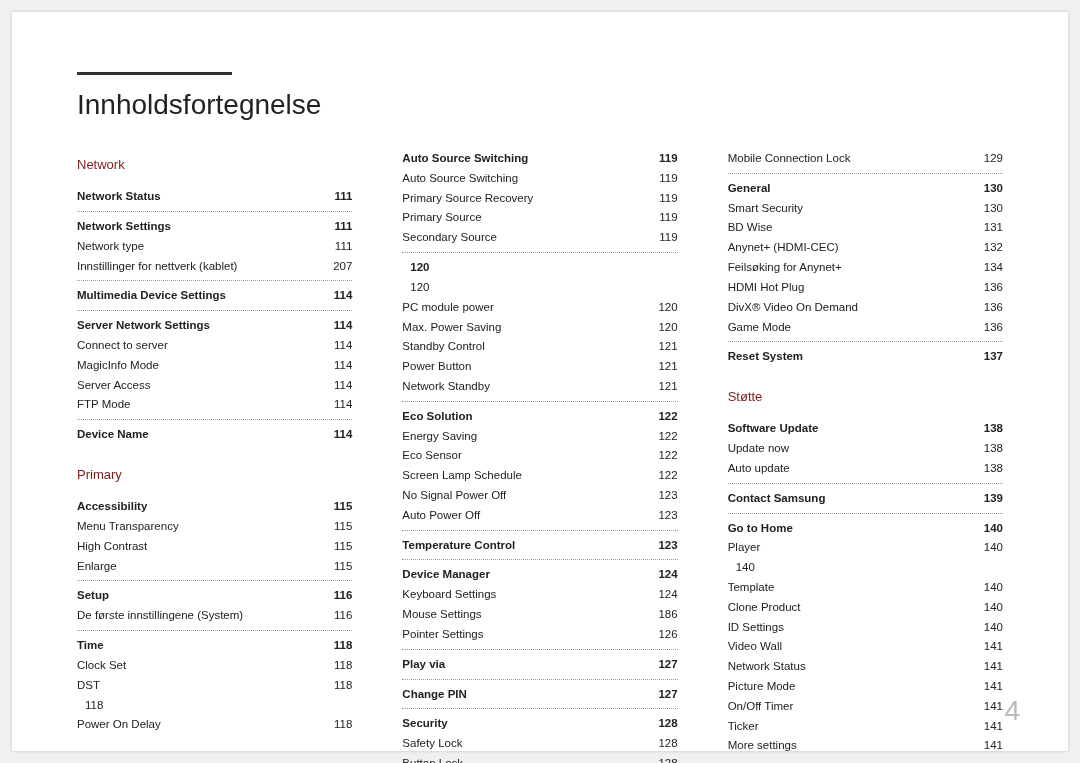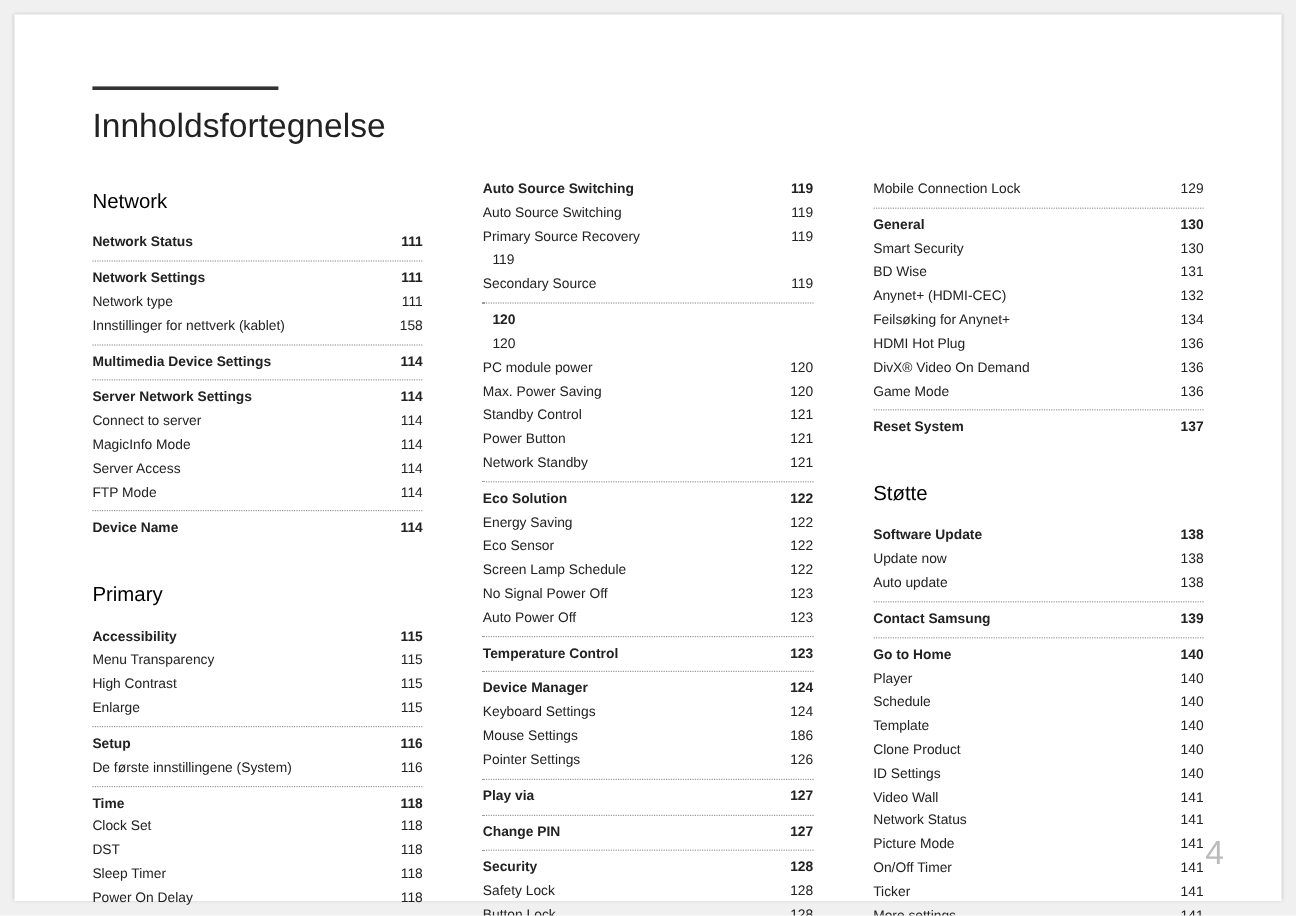--- a/index.html
+++ b/index.html
@@ -34,27 +34,27 @@
     display: flex;
     gap: 50px;
   }
   .col {
     flex: 1;
     font-size: 11.5px;
     color: #222;
     line-height: 1.55;
   }
   .section-head {
-    color: #000000;
-    font-size: 17px;
+    color: #7f1d1d;
+    font-size: 13px;
     font-weight: 400;
     margin-bottom: 12px;
     margin-top: 6px;
   }
-  .section-head.mt { margin-top: 32px; }
+  .section-head.mt { margin-top: 20px; }
   .row {
     display: flex;
     justify-content: space-between;
     padding: 1px 0;
   }
   .row.bold { font-weight: 700; }
   .row .label { flex: 1; }
   .row .pg { text-align: right; padding-left: 8px; }
   .divider {
     border-top: 1px dotted #999;
@@ -89,21 +89,21 @@
           <div class="row bold">
             <span class="label">Network Settings</span>
             <span class="pg">111</span>
           </div>
           <div class="row">
             <span class="label">Network type</span>
             <span class="pg">111</span>
           </div>
           <div class="row">
             <span class="label">Innstillinger for nettverk (kablet)</span>
-            <span class="pg">158</span>
+            <span class="pg">207</span>
           </div>
           <div class="divider"></div>
           <div class="row bold">
             <span class="label">Multimedia Device Settings</span>
             <span class="pg">114</span>
           </div>
           <div class="divider"></div>
           <div class="row bold">
             <span class="label">Server Network Settings</span>
             <span class="pg">114</span>
@@ -164,21 +164,20 @@
           </div>
           <div class="row">
             <span class="label">Clock Set</span>
             <span class="pg">118</span>
           </div>
           <div class="row">
             <span class="label">DST</span>
             <span class="pg">118</span>
           </div>
           <div class="row">
-            <span class="label">Sleep Timer</span>
             <span class="pg">118</span>
           </div>
           <div class="row">
             <span class="label">Power On Delay</span>
             <span class="pg">118</span>
           </div>
         </div>
     </div>
 
     <div class="col">
@@ -189,20 +188,21 @@
           </div>
           <div class="row">
             <span class="label">Auto Source Switching</span>
             <span class="pg">119</span>
           </div>
           <div class="row">
             <span class="label">Primary Source Recovery</span>
             <span class="pg">119</span>
           </div>
           <div class="row">
+            <span class="label">Primary Source</span>
             <span class="pg">119</span>
           </div>
           <div class="row">
             <span class="label">Secondary Source</span>
             <span class="pg">119</span>
           </div>
           <div class="divider"></div>
           <div class="row bold">
             <span class="pg">120</span>
           </div>
@@ -369,21 +369,20 @@
           <div class="divider"></div>
           <div class="row bold">
             <span class="label">Go to Home</span>
             <span class="pg">140</span>
           </div>
           <div class="row">
             <span class="label">Player</span>
             <span class="pg">140</span>
           </div>
           <div class="row">
-            <span class="label">Schedule</span>
             <span class="pg">140</span>
           </div>
           <div class="row">
             <span class="label">Template</span>
             <span class="pg">140</span>
           </div>
           <div class="row">
             <span class="label">Clone Product</span>
             <span class="pg">140</span>
           </div>

